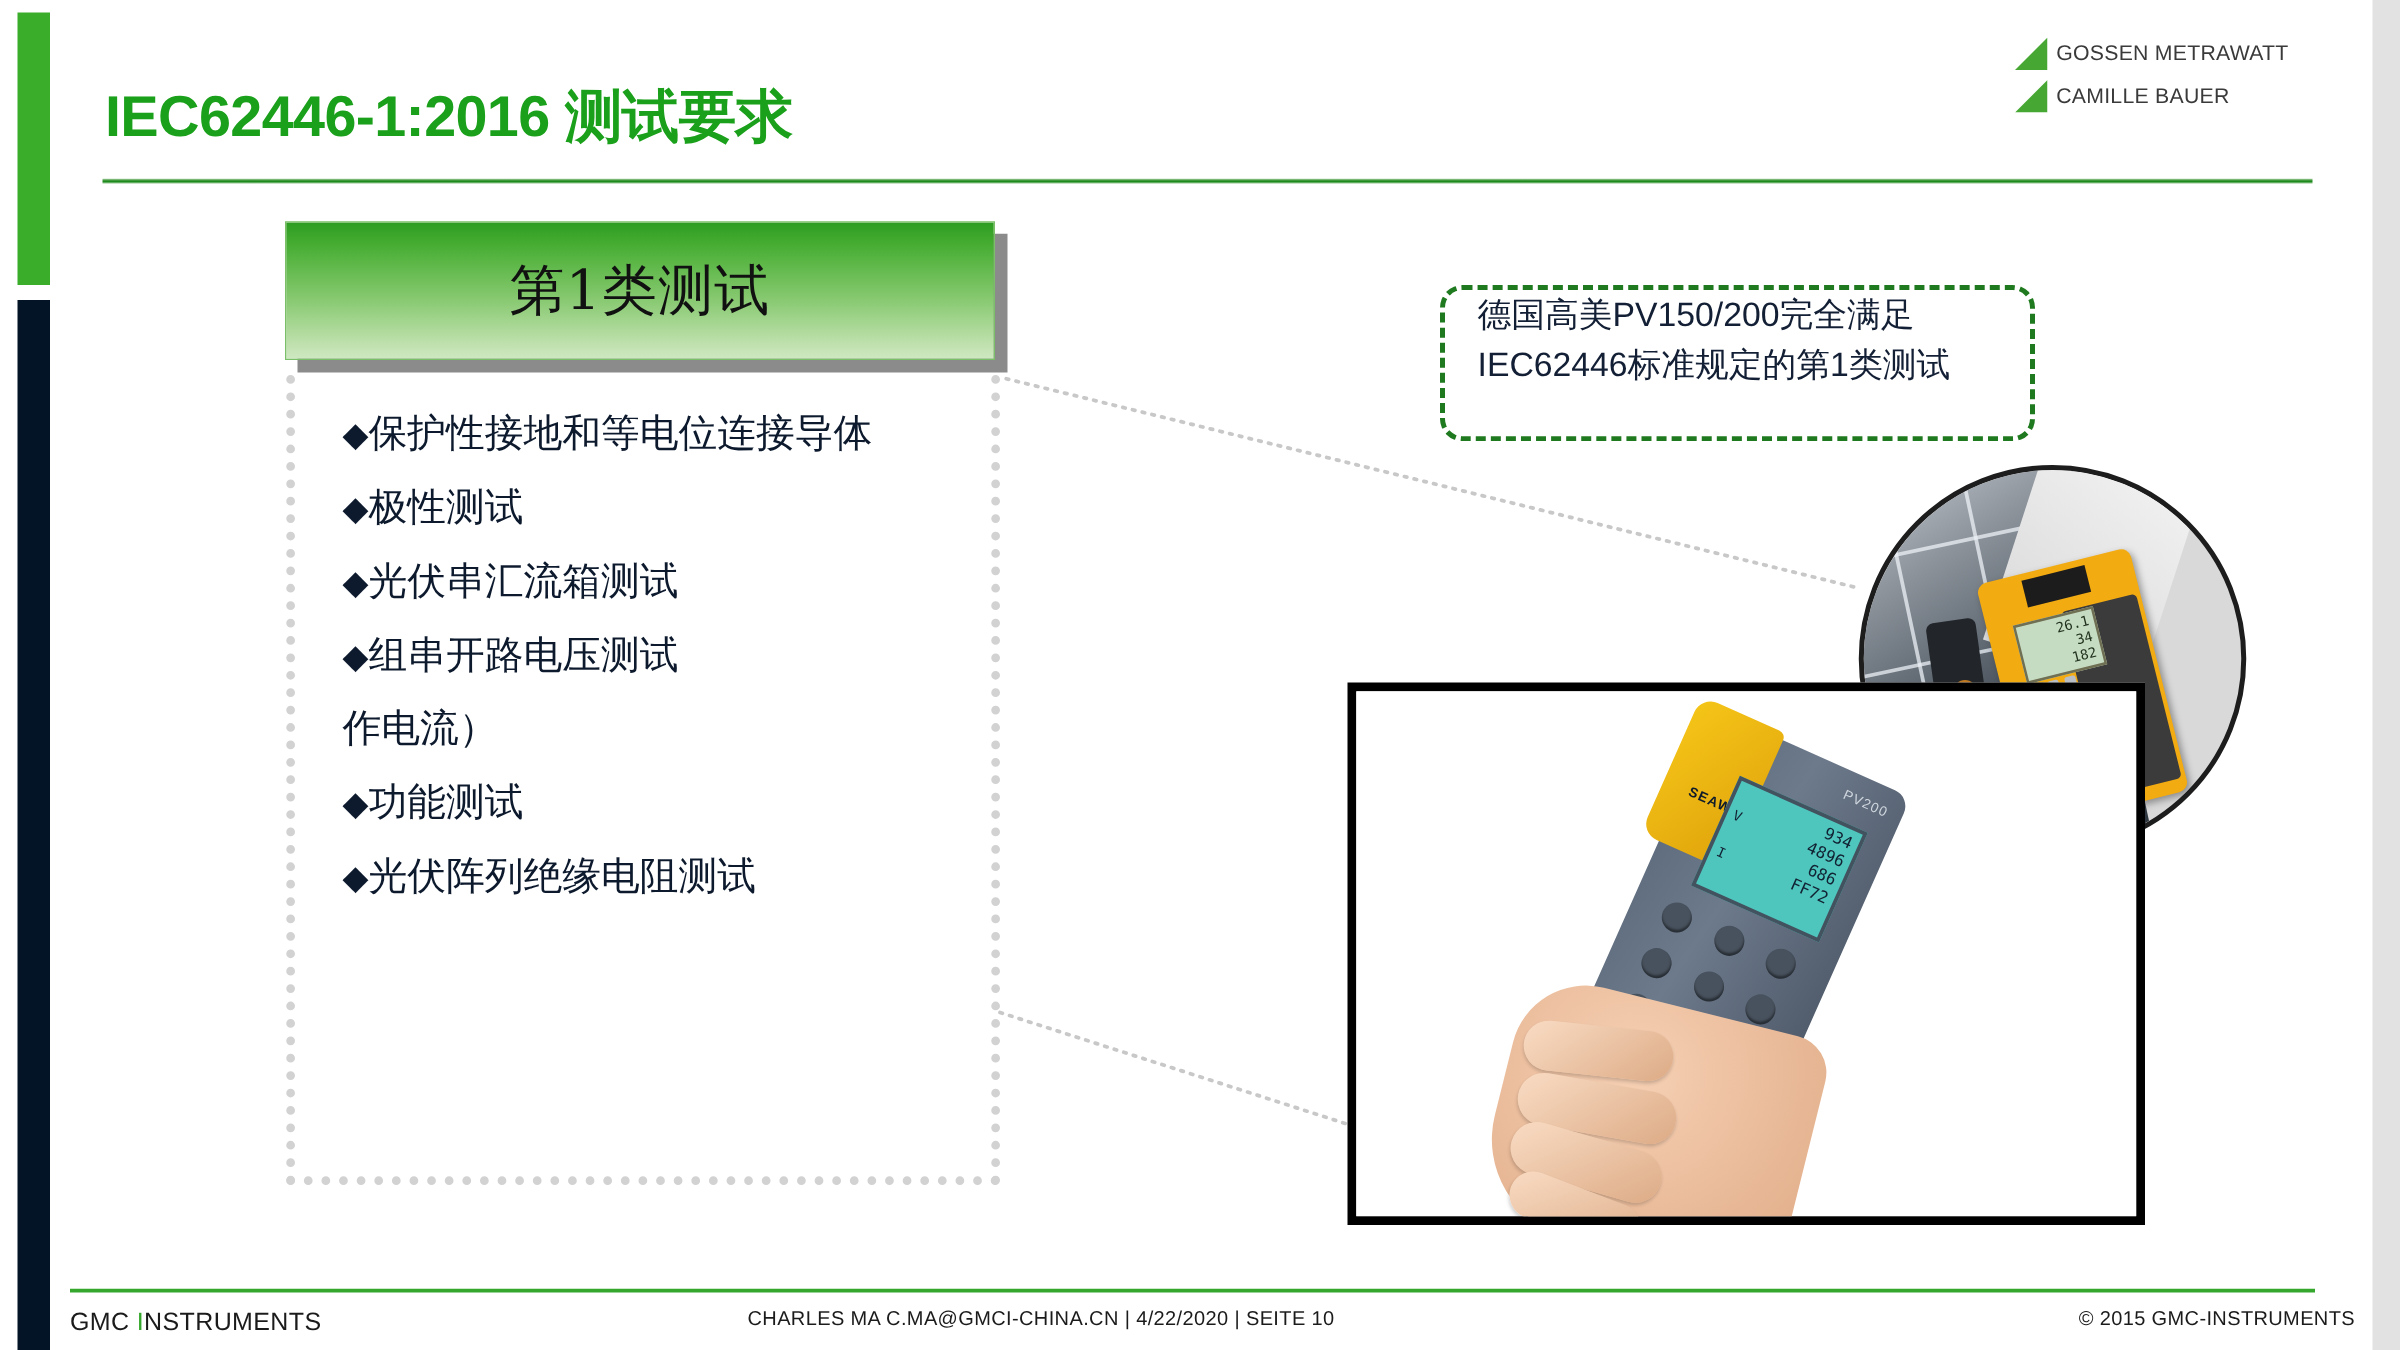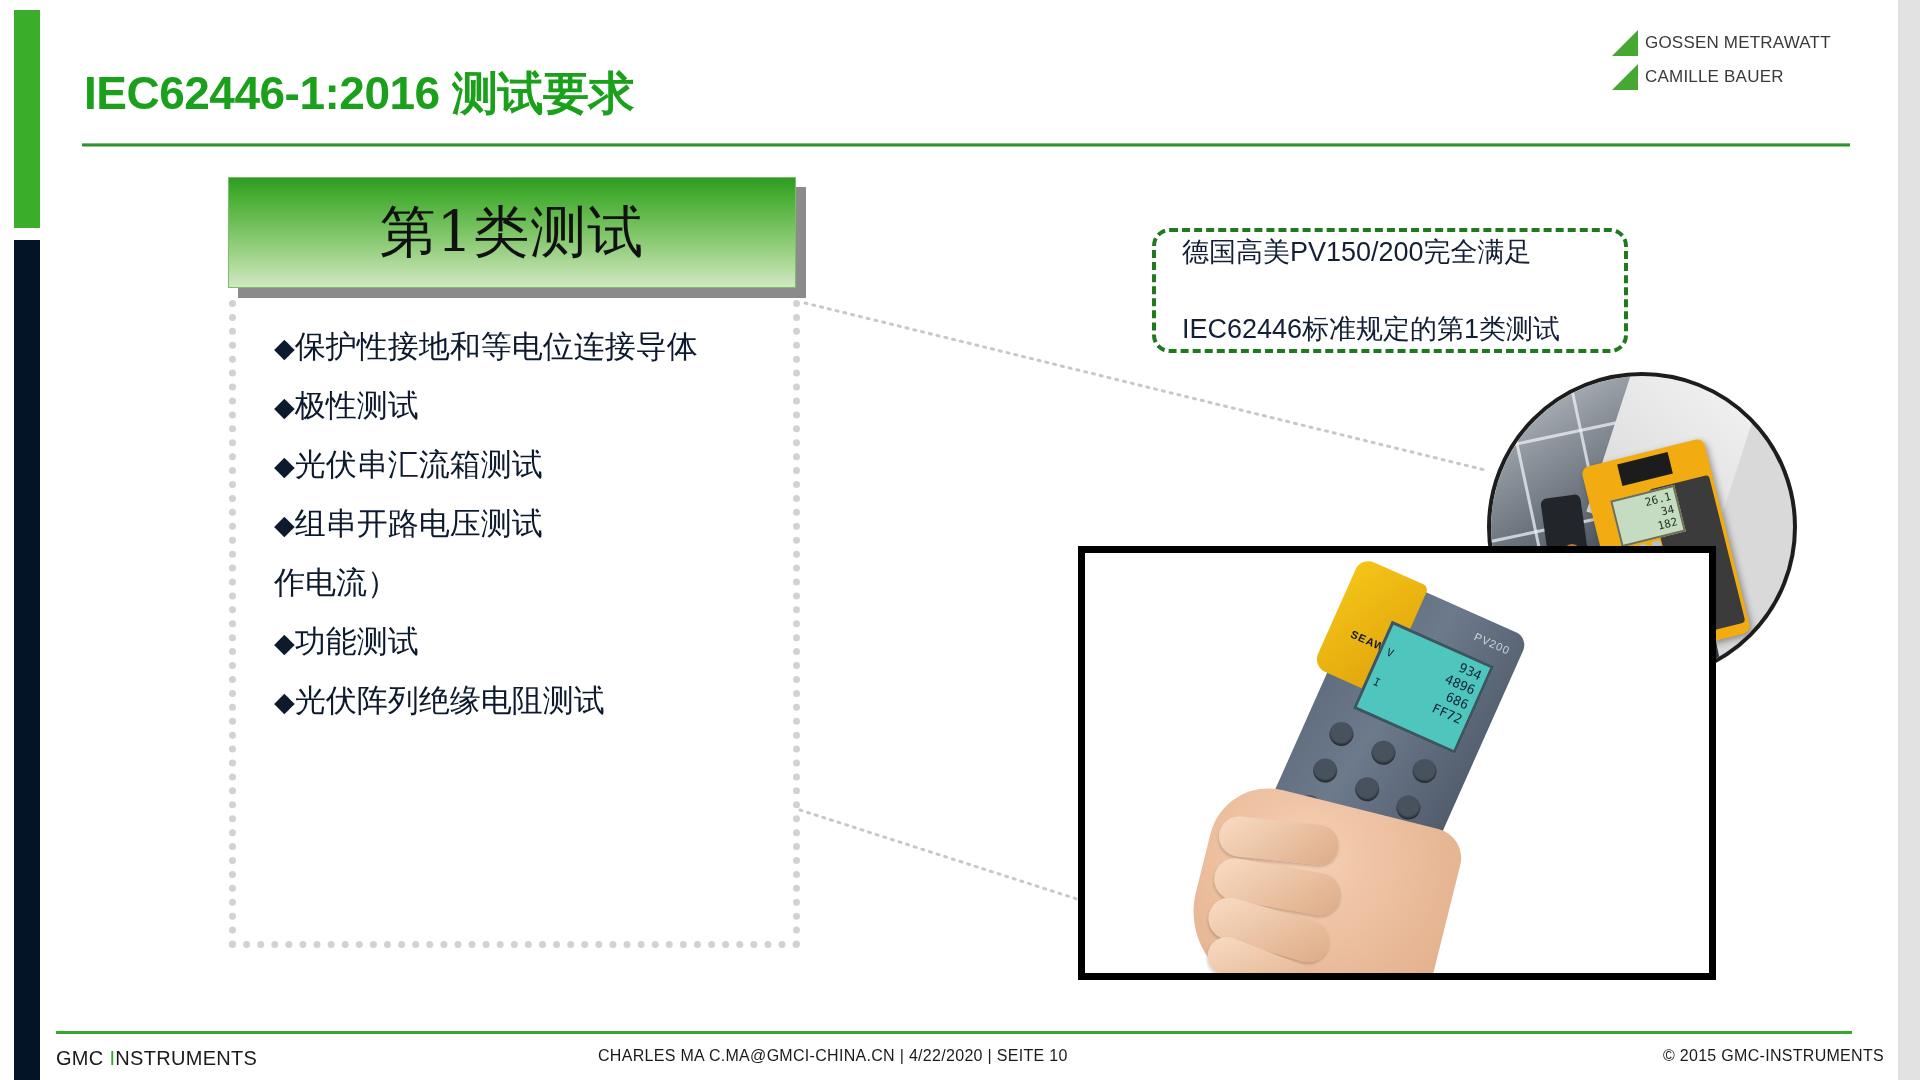--- a/index.html
+++ b/index.html
@@ -52,41 +52,41 @@
     background: #8b8b8b;
   }
   .plate {
     position: absolute; left: 0; top: 0; width: 568px; height: 111px;
     background: linear-gradient(to bottom, #2e9c22 0%, #46ad32 16%, #85c86e 55%, #bde0ab 88%, #cfe8c2 100%);
     border: 1px solid #7cbf69;
     display: flex; align-items: center; justify-content: center;
   }
   .plate-text {
     font-family: "DejaVu Serif", "Liberation Serif", serif;
-    font-size: 56px; color: #111; letter-spacing: 1px;
+    font-size: 44px; color: #111; letter-spacing: 1px;
   }
 
   
   .bullet-panel {
     position: absolute; left: 229px; top: 300px; width: 571px; height: 648px;
     border: 7px dotted #d2d2d2;
     border-top: none;
     padding: 18px 12px 0 38px;
   }
   .bullet-line {
     font-size: 31px; color: #0d1a2e; line-height: 58px;
     white-space: nowrap;
   }
   .bullet-line .dia { font-size: 27px; letter-spacing: 0; }
 
   
   .callout {
     position: absolute; left: 1152px; top: 228px; width: 476px; height: 125px;
     border: 4px dashed #1f7a1f; border-radius: 18px;
-    display: flex; flex-direction: column; justify-content: space-between;
+    display: flex; flex-direction: column; justify-content: flex-start;
     padding-left: 26px;
   }
   .callout-line { font-size: 27px; color: #131f35; line-height: 40px; white-space: nowrap; }
 
   
   .connector { position: absolute; left: 0; top: 0; width: 1920px; height: 1080px; pointer-events: none; }
 
   
   .circle-photo {
     position: absolute; left: 1487px; top: 372px; width: 310px; height: 310px;

